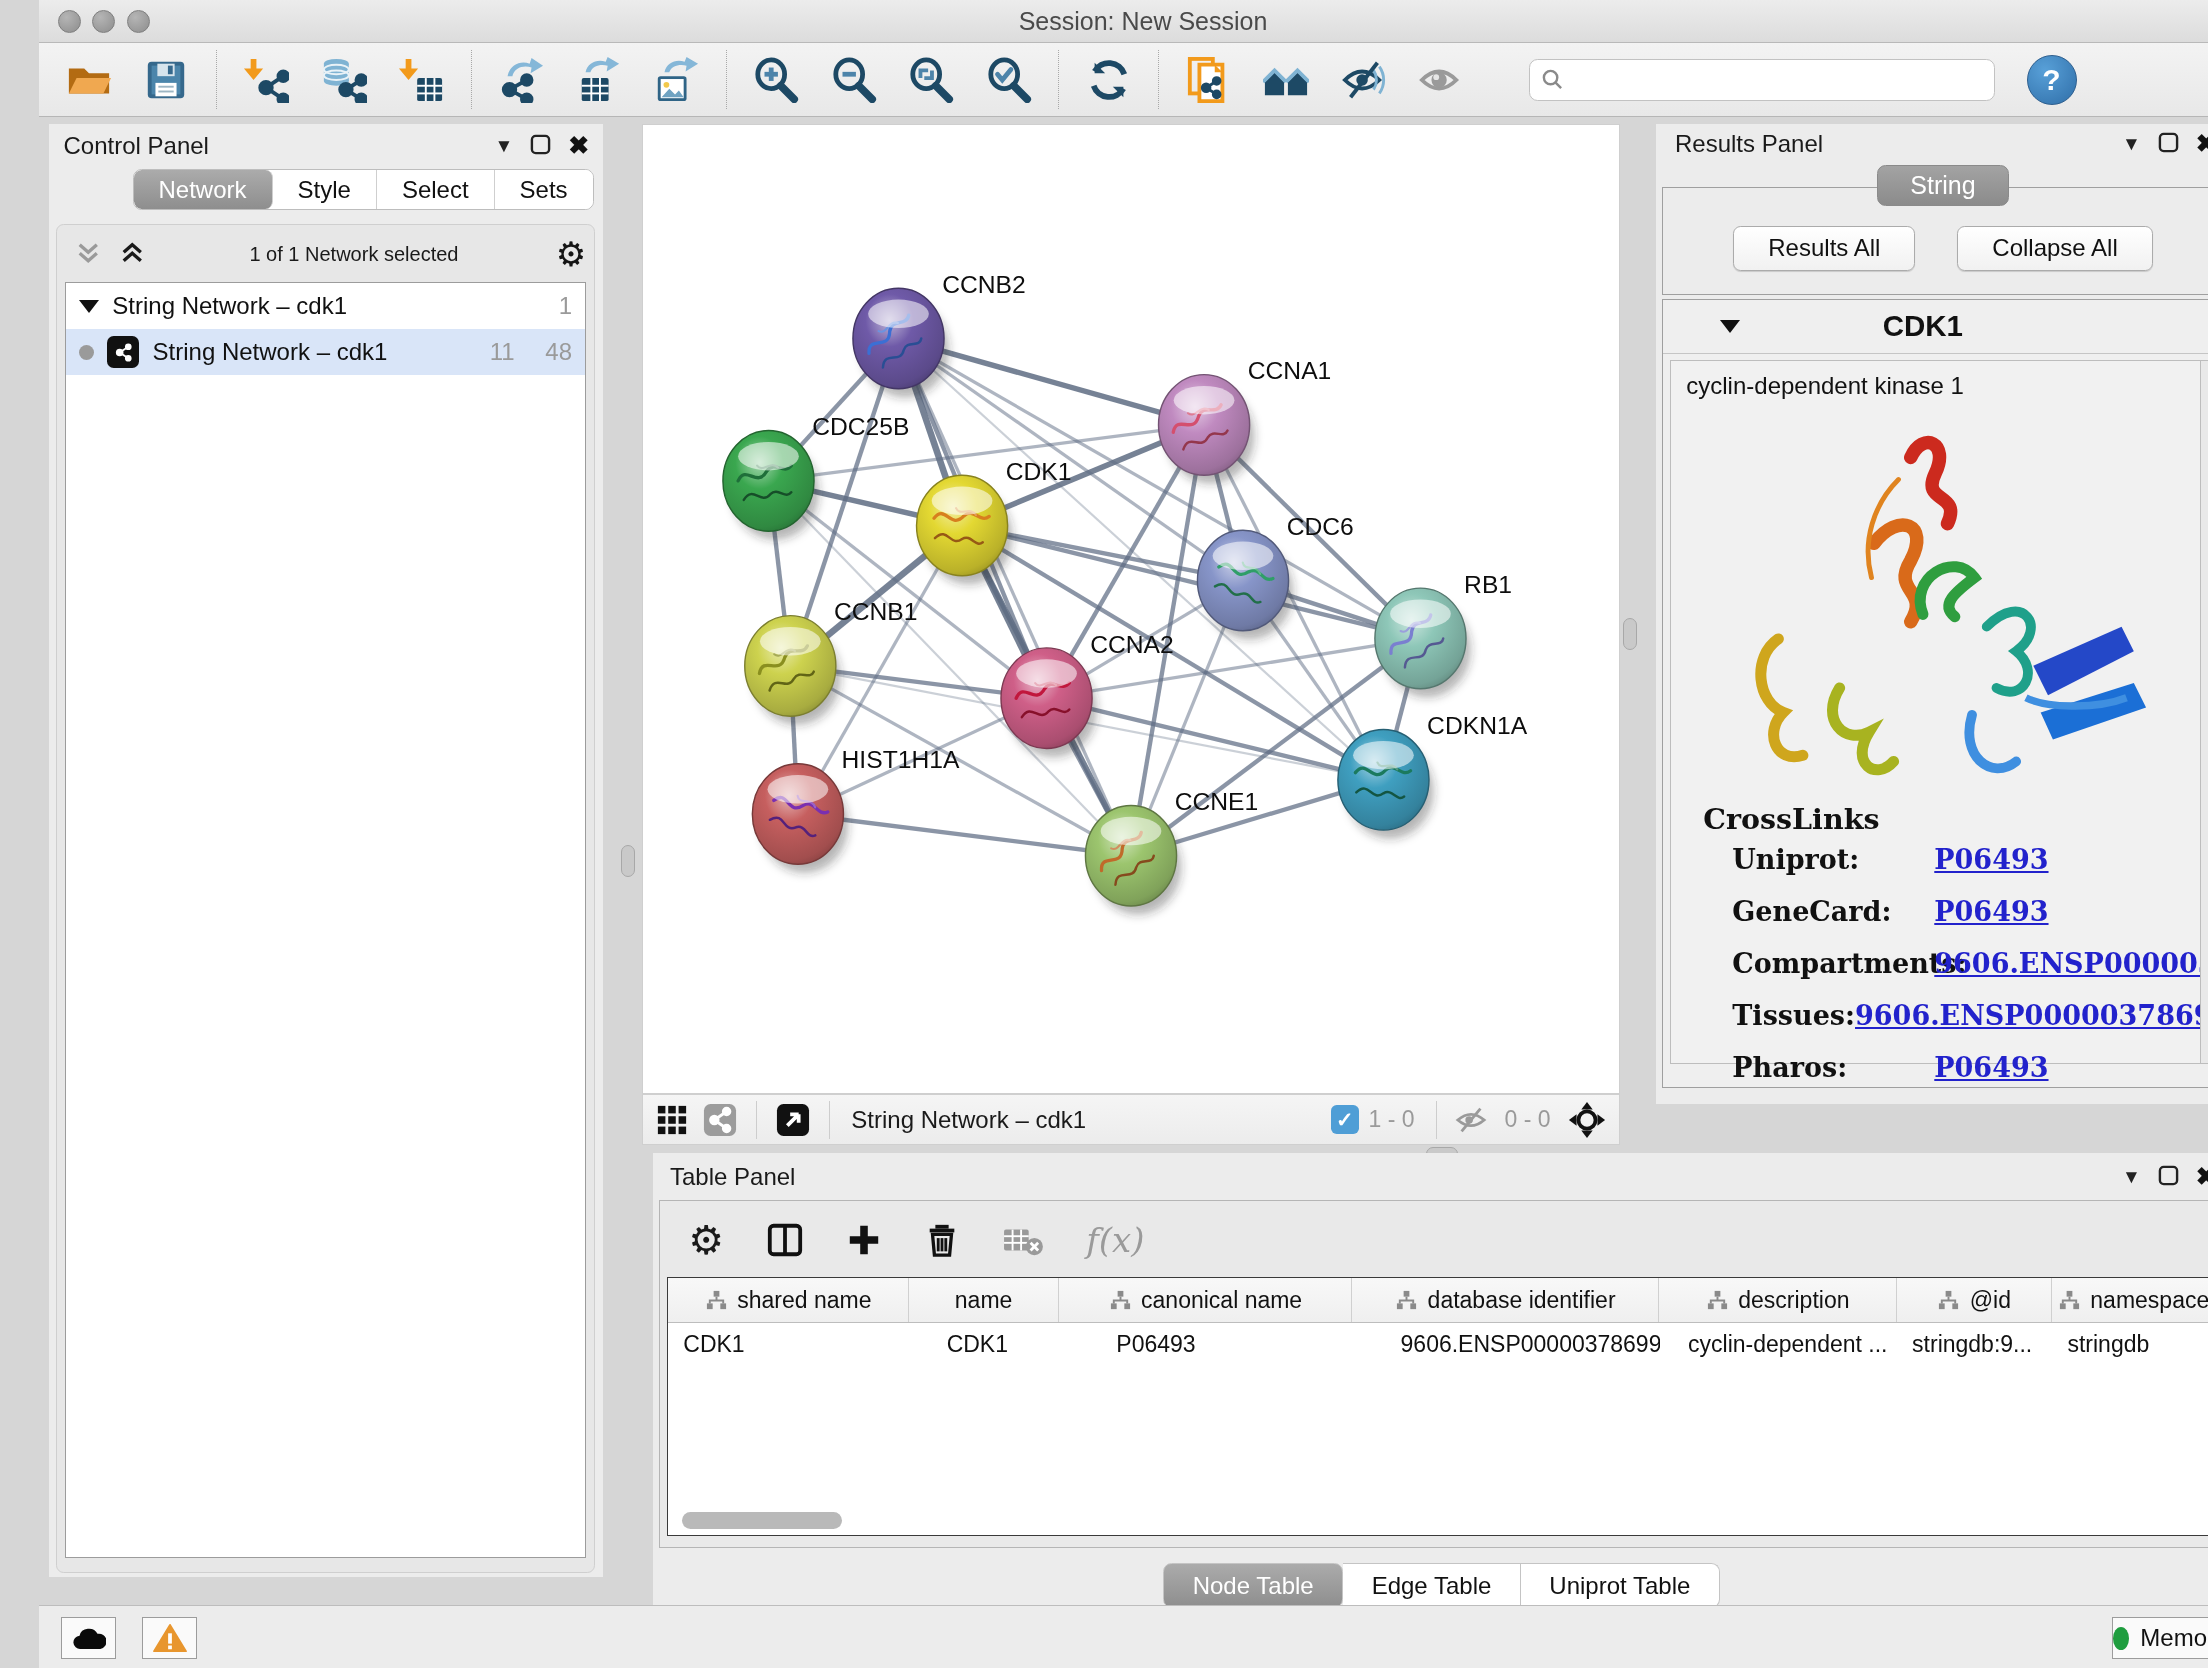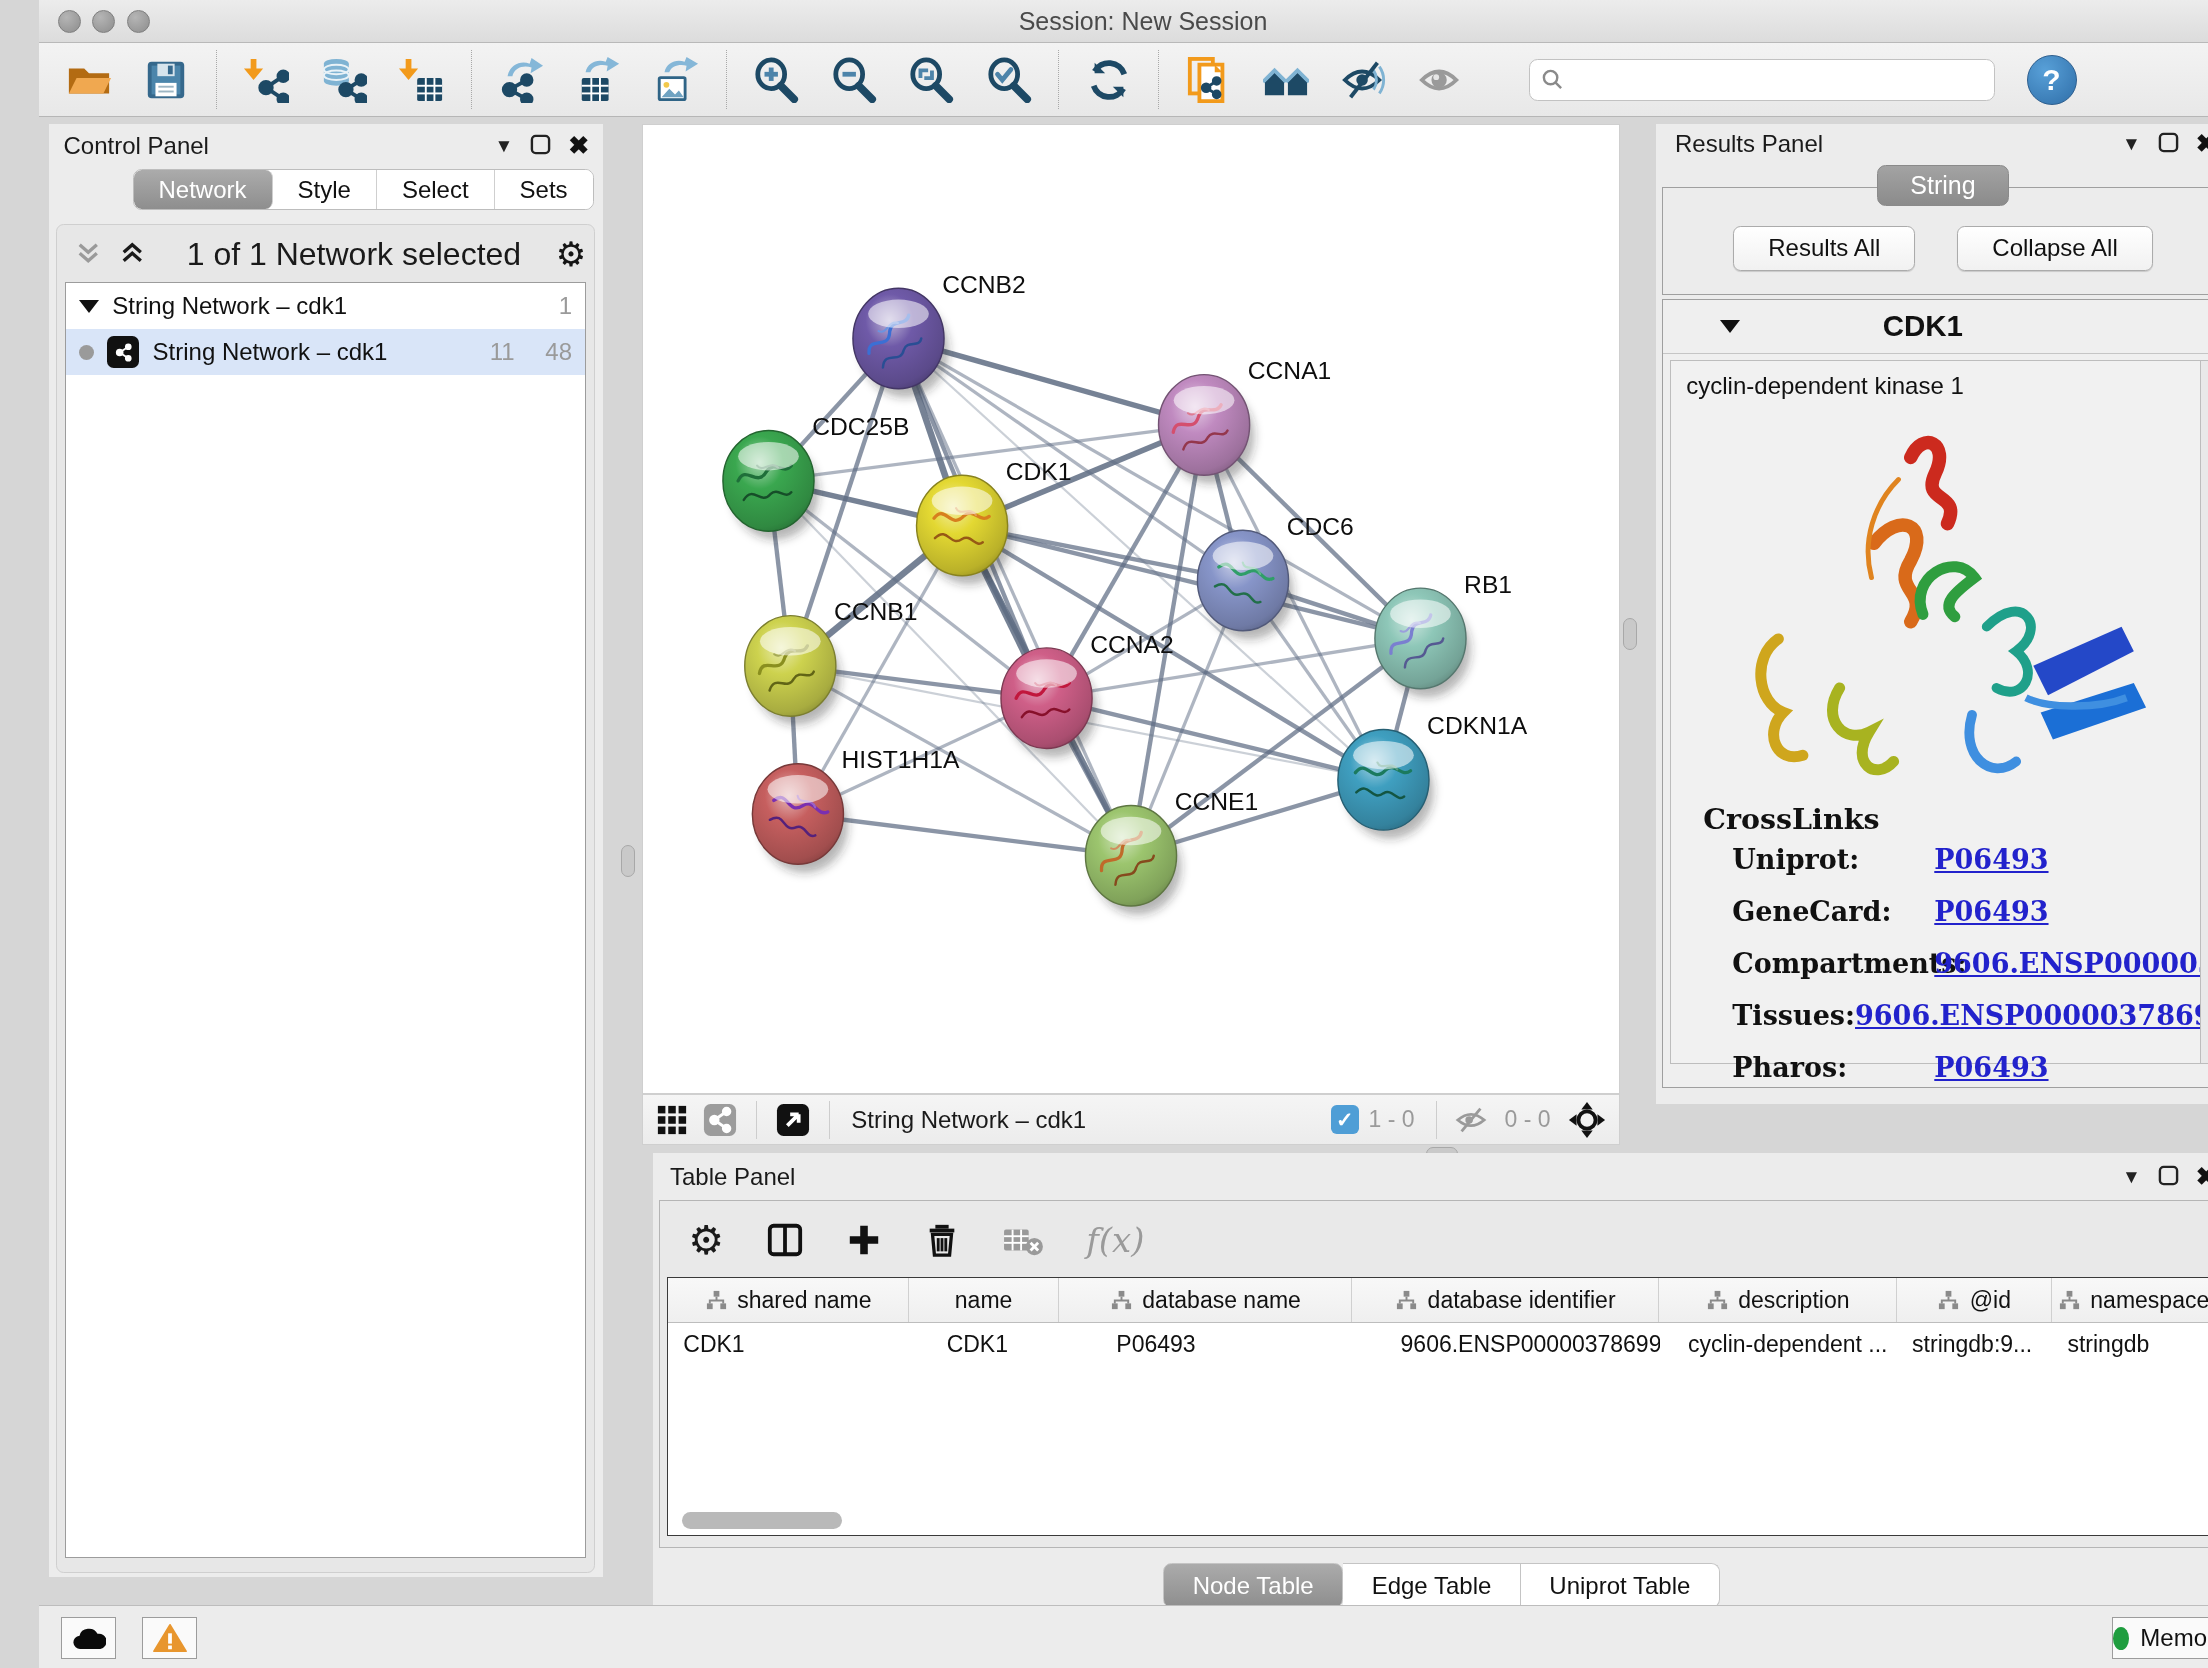--- a/index.html
+++ b/index.html
@@ -26,21 +26,21 @@
   .close-ic{font-size:25px;font-weight:bold;color:#111;line-height:21px;}
   
   .cpanel{left:9.5px;top:124px;width:554px;height:1453px;background:#ececec;}
   .cp-head{display:flex;justify-content:space-between;align-items:center;padding:7.6px 13.3px 0 15px;}
   .seg-tabs{display:flex;margin:9.5px 0 0 84px;border-radius:8.6px;overflow:hidden;border:1px solid #bdbdbd;width:fit-content;background:#fff;}
   .seg{padding:5.7px 25px;font-size:24px;background:#fff;color:#111;border-right:1px solid #cfcfcf;}
   .seg:last-child{border-right:none;}
   .seg.active{background:linear-gradient(#ababab,#8e8e8e);color:#fff;border-radius:7.6px;}
   .cp-box{margin:13.3px 7.6px 0 7.6px;background:#e7e7e7;border:1px solid #cfcfcf;border-radius:7.6px;height:1349px;box-sizing:border-box;padding:7.6px;}
   .cp-toolrow{display:flex;align-items:center;height:44px;}
-  .cp-toolrow .status{flex:1;text-align:center;font-size:32px;color:#1a1a1a;}
+  .cp-toolrow .status{flex:1;text-align:center;font-size:20px;color:#1a1a1a;}
   .gear{font-size:34px;color:#151515;line-height:34px;}
   .treebox{background:#fff;border:1px solid #9c9c9c;height:1274px;margin-top:5.7px;overflow:hidden;}
   .trow{display:flex;align-items:center;height:46px;font-size:24px;padding:0 13.3px;gap:13.3px;}
   .trow .grow{flex:1;}
   .trow .cnt{color:#9a9a9a;width:44px;text-align:right;}
   .trow.sel{background:#d9e5f8;}
   .tri{width:0;height:0;border-left:10.5px solid transparent;border-right:10.5px solid transparent;border-top:13.3px solid #111;}
   .dot{width:15px;height:15px;border-radius:50%;background:#9a9a9a;}
   .share-sq{width:32px;height:32px;border-radius:6.7px;background:#111;display:flex;align-items:center;justify-content:center;}
   
@@ -779,21 +779,21 @@
           </div>
         <div class="th" style="width:296px">
             <svg width="23" height="23" viewBox="0 0 24 24">
               <g fill="#8a8a8a">
                 <rect x="9" y="2" width="6" height="6"></rect>
                 <rect x="2" y="15" width="6" height="6"></rect>
                 <rect x="16" y="15" width="6" height="6"></rect>
               </g>
               <path d="M12 8 v4 M5 15 v-3 h14 v3" fill="none" stroke="#8a8a8a" stroke-width="2"></path>
             </svg>
-            <span>database name</span>
+            <span>canonical name</span>
           </div>
         <div class="th" style="width:310px">
             <svg width="23" height="23" viewBox="0 0 24 24">
               <g fill="#8a8a8a">
                 <rect x="9" y="2" width="6" height="6"></rect>
                 <rect x="2" y="15" width="6" height="6"></rect>
                 <rect x="16" y="15" width="6" height="6"></rect>
               </g>
               <path d="M12 8 v4 M5 15 v-3 h14 v3" fill="none" stroke="#8a8a8a" stroke-width="2"></path>
             </svg>

